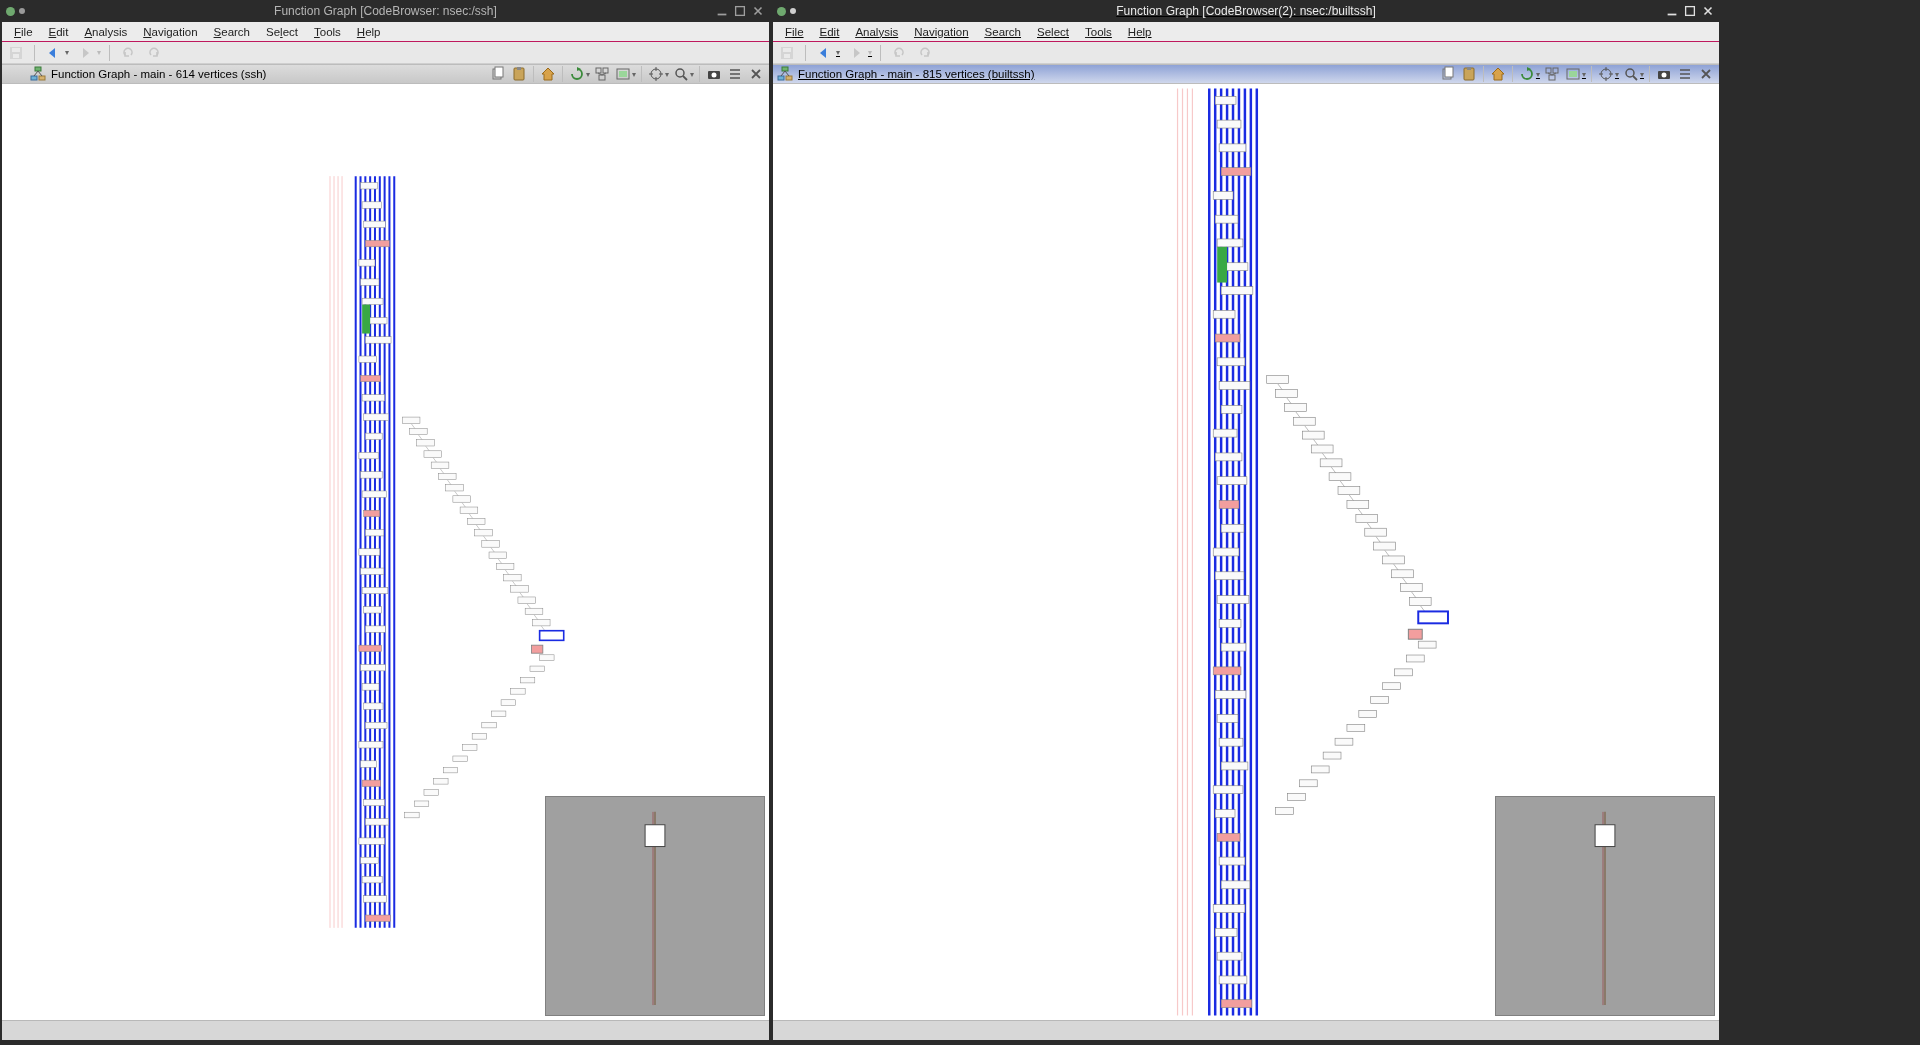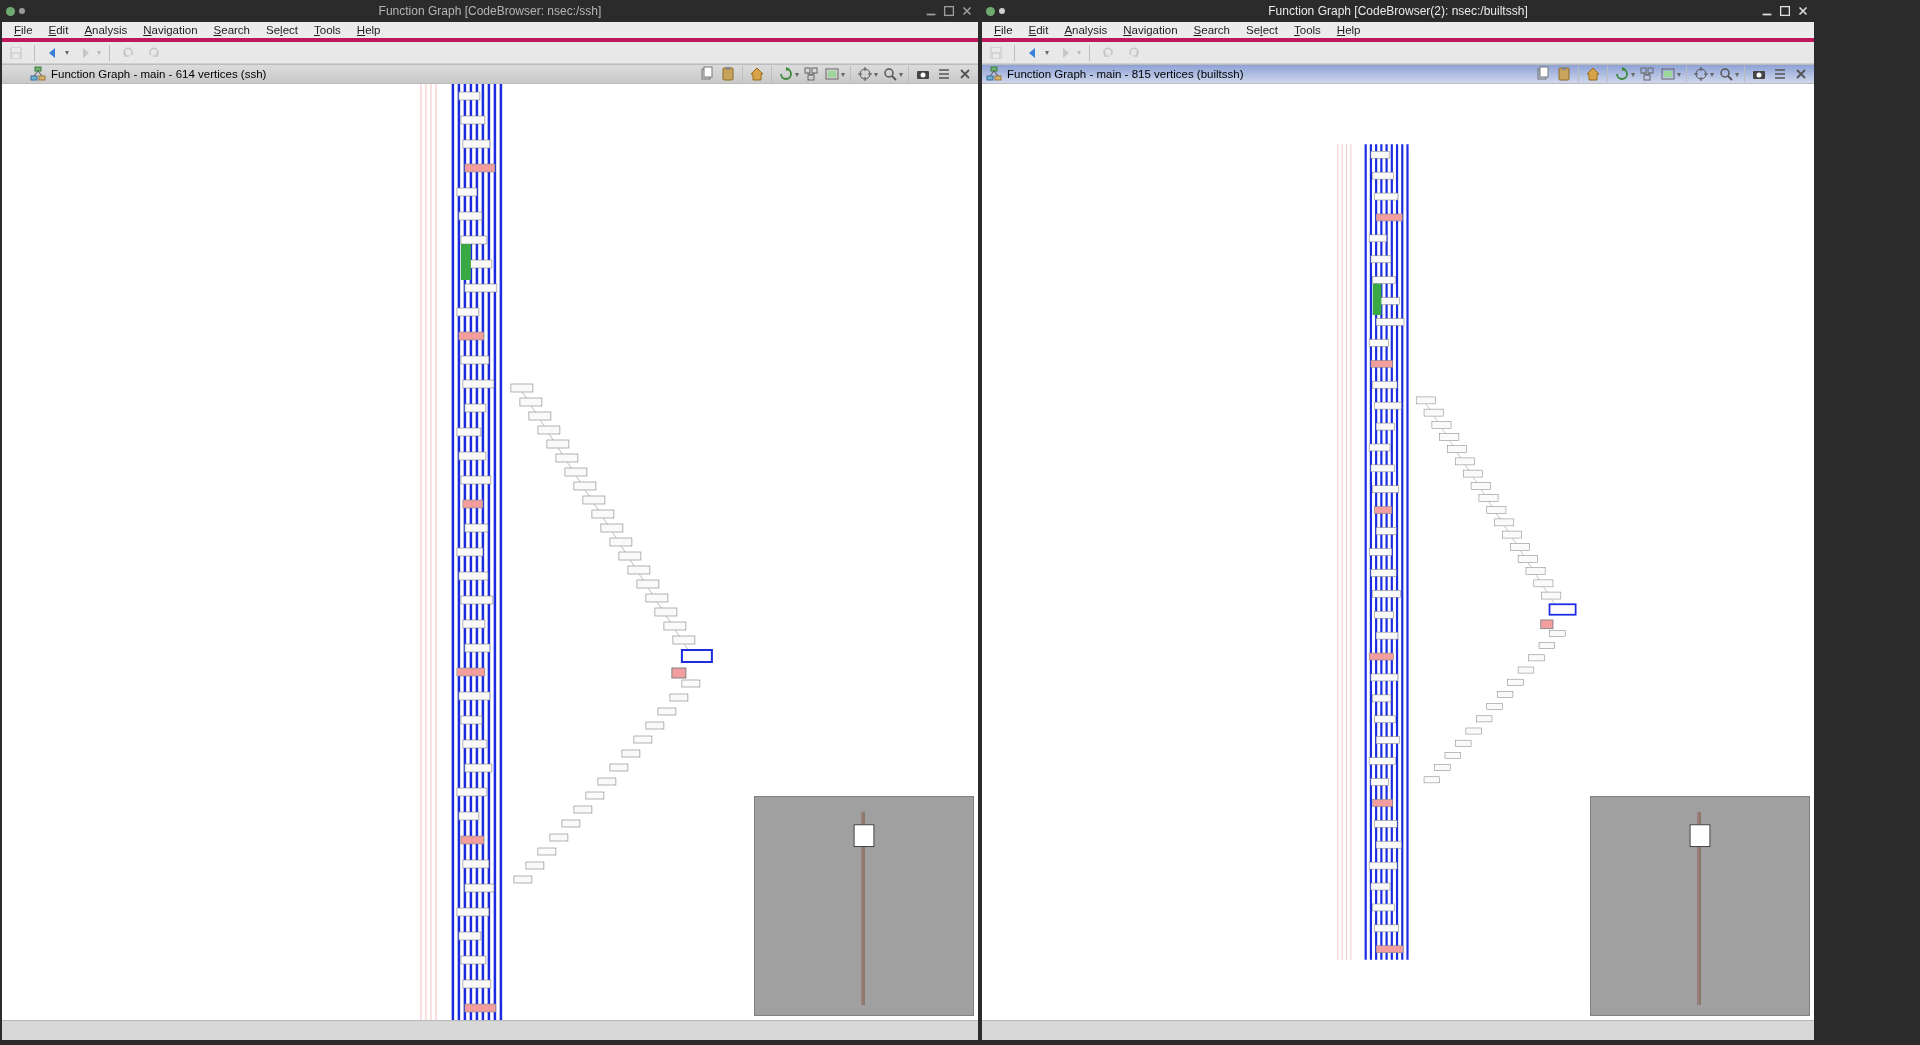--- a/index.html
+++ b/index.html
@@ -31,43 +31,43 @@
     width: 1920px; height: 1045px;
     overflow: hidden;
     display: flex;
   }
   svg.icon { width: 16px; height: 16px; display: block; }
   .win {
     display: flex; flex-direction: column;
     background: #f0f0f0;
     margin: 0 2px;
   }
-  .left  { width: 976px; height: 1040px; }
-  .right { width: 832px; height: 1040px; }
+  .left  { width: 767px; height: 1040px; }
+  .right { width: 946px; height: 1040px; text-decoration: underline; }
   
   .titlebar {
     height: 22px; display: flex; align-items: center;
     background: var(--title-bg); color: var(--title-fg);
     padding: 0 4px; gap: 6px;
     justify-content: center; position: relative;
   }
   .titlebar .lefticons, .titlebar .winbtns {
     position: absolute; top: 0; height: 22px; display: flex; align-items: center; gap: 4px;
   }
   .titlebar .lefticons { left: 4px; }
   .titlebar .winbtns   { right: 4px; }
   .titlebar.active { color: var(--title-fg-active); }
   .title-text { font-size: 12px; user-select: none; }
   .dot { width:9px; height:9px; border-radius:50%; background:#6fa96f; display:inline-block;}
   .winbtn { width:14px; height:14px; display:flex; align-items:center; justify-content:center; cursor:pointer;}
   
   .menubar {
     height: 20px; background: var(--menu-bg); color: var(--menu-fg);
     display:flex; align-items:center; padding: 0 6px; gap: 4px;
-    border-bottom: 4px solid #be185d;
+    border-bottom: 1px solid #be185d;
     font-size: 11.5px;
   }
   .menuitem { padding: 1px 6px; cursor: default; }
   .menuitem .mn { text-decoration: underline; }
   
   .toolbar {
     height: 22px; background: var(--toolbar-bg);
     display:flex; align-items:center; padding: 0 4px; gap: 6px;
     border-bottom: 1px solid var(--toolbar-border);
   }

